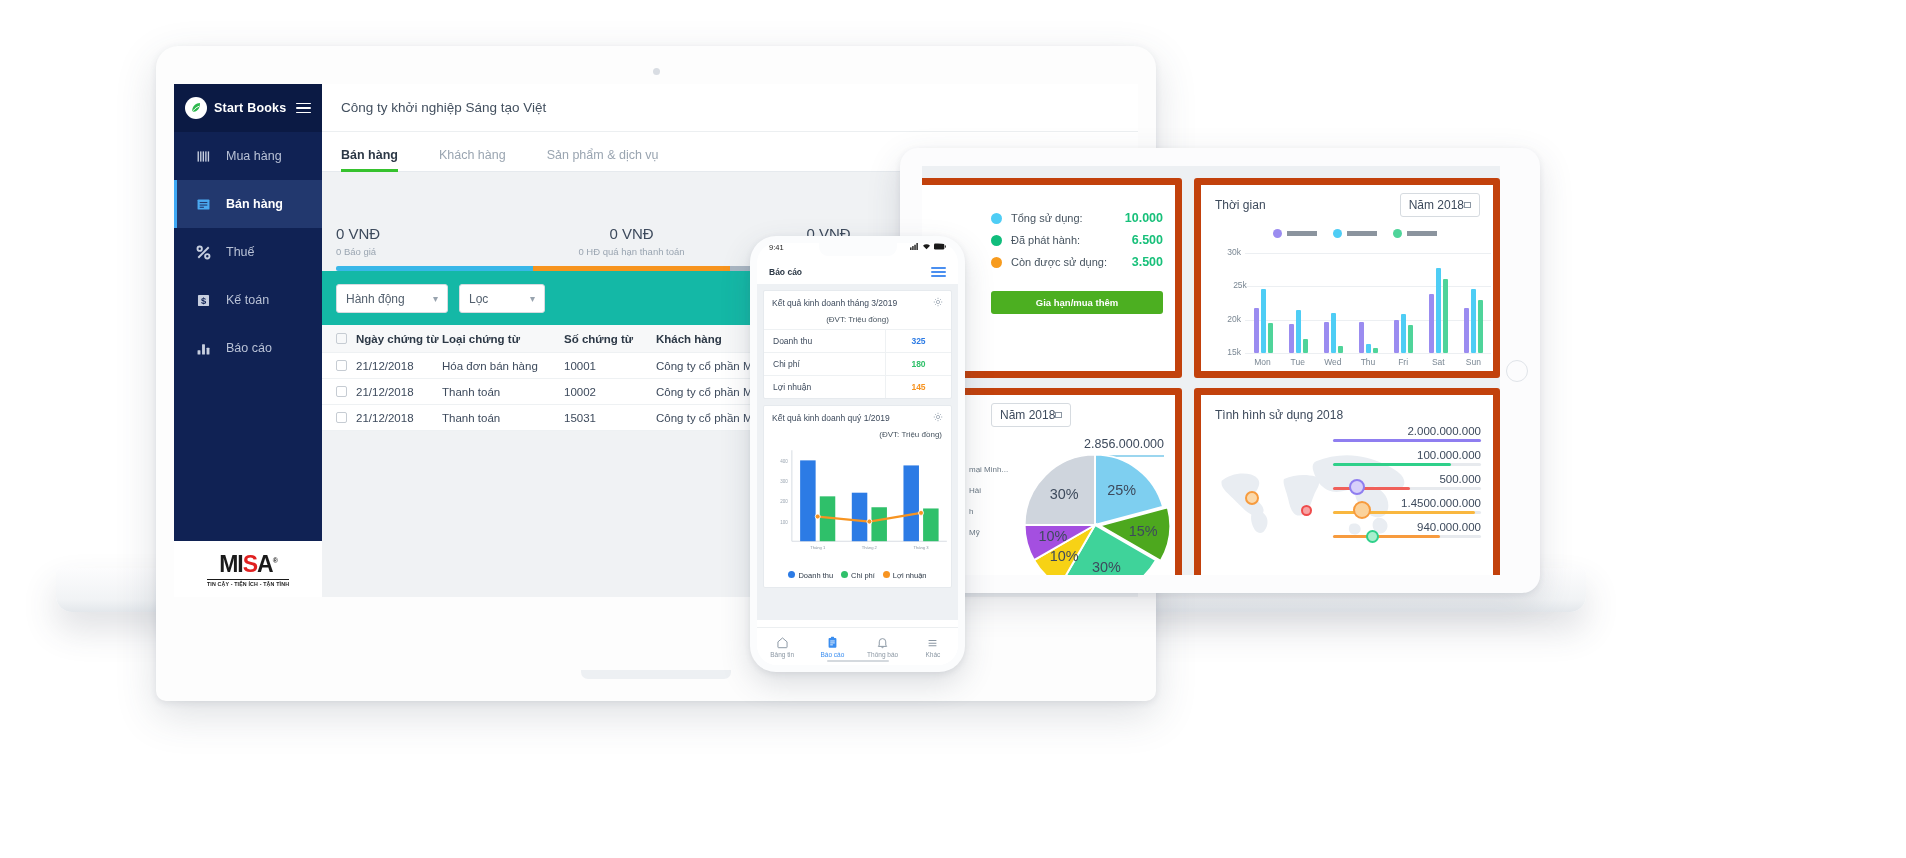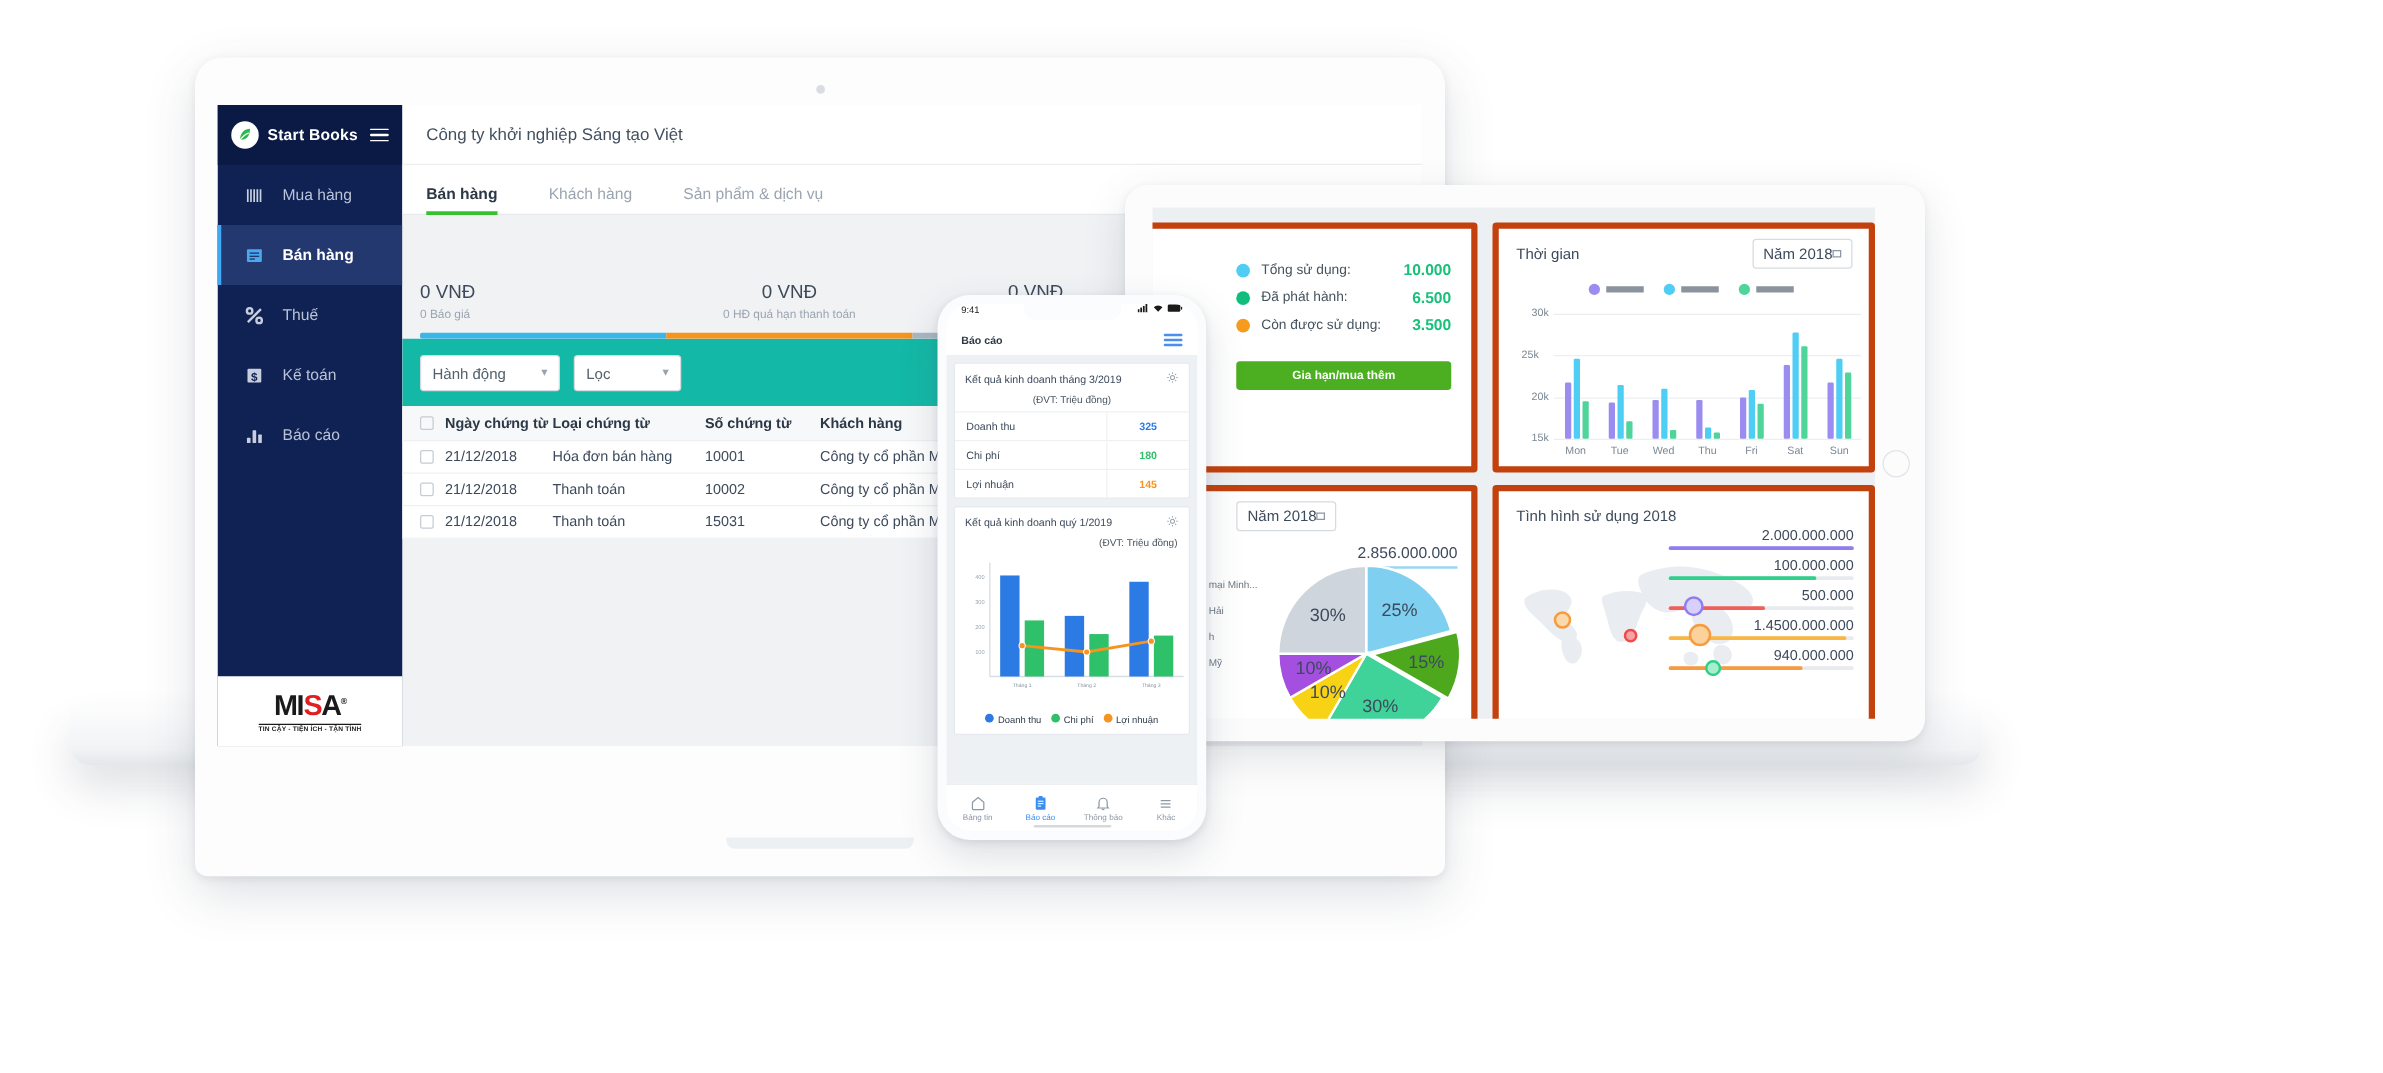--- a/index.html
+++ b/index.html
@@ -76,21 +76,21 @@
   .c0 { width:86px; } .c1 { width:122px; } .c2 { width:92px; } .c3 { width:220px; }
 
   
   #tablet { position:absolute; left:900px; top:148px; width:640px; height:445px; }
   .tb-body { position:absolute; inset:0; background:#fcfcfd; border-radius:18px;
     box-shadow:0 12px 34px rgba(60,70,90,.15), 0 2px 6px rgba(60,70,90,.09); }
   .tb-screen { position:absolute; left:22px; top:18px; right:40px; bottom:18px;
     background:#edf0f3; overflow:hidden; }
   .tb-home { position:absolute; right:12px; top:50%; margin-top:-11px; width:22px; height:22px;
     border:1.5px solid #e0e4e9; border-radius:50%; }
-  .card { position:absolute; background:#fff; border:5px solid #c2410c; border-radius:3px;text-decoration:underline; }
+  .card { position:absolute; background:#fff; border:7px solid #c2410c; border-radius:3px;text-decoration:underline; }
   .card-title { font-size:12px; color:#3d4a5c; }
   .yr-sel { border:1px solid #d6dbe0; border-radius:3px; background:#fff; font-size:12px;
     color:#3d4a5c; padding:4px 8px; display:flex; align-items:center; }
   .yr-sel .mini { width:7px; height:6px; border:1.2px solid #8c97a3; }
   .lg-row { display:flex; align-items:center; margin-bottom:8px; font-size:11px; color:#46535f; }
   .lg-dot { width:11px; height:11px; border-radius:50%; margin-right:9px; flex:0 0 auto; }
   .lg-val { margin-left:auto; font-weight:bold; font-size:12.5px; color:#18c07a; }
   .buy-btn { background:#4caf21; color:#fff; font-size:9.5px; font-weight:bold; text-align:center;
     border-radius:3px; padding:6px 0; }
   .axlab { position:absolute; font-size:8.5px; color:#7a8793; }
@@ -403,21 +403,21 @@
             <div class="bargrp" style="left: 219.429px;">
               <div class="bar" style="height: 45.3333px; background: rgb(155, 140, 240);"></div>
               <div class="bar" style="height: 64px; background: rgb(78, 205, 245);"></div>
               <div class="bar" style="height: 53.3333px; background: rgb(79, 212, 154);"></div>
             </div>
           </div>
         <div id="time-yaxis"></div>
         <div id="time-xaxis"></div>
       <div class="axlab" style="position: absolute; left: 14px; top: 162px; width: 26px; text-align: right;">15k</div>
           <div class="axlab" style="position: absolute; left: 14px; top: 128.667px; width: 26px; text-align: right;">20k</div>
-          <div class="axlab" style="position: absolute; left: 6px; top: 95.3333px; width: 26px; text-align: right;">25k</div>
+          <div class="axlab" style="position: absolute; left: 26px; top: 95.3333px; width: 26px; text-align: center;">25k</div>
           <div class="axlab" style="position: absolute; left: 14px; top: 62px; width: 26px; text-align: right;">30k</div>
           <div class="axlab" style="position: absolute; left: 49.5714px; top: 172px; width: 24px; text-align: center;">Mon</div>
           <div class="axlab" style="position: absolute; left: 84.7143px; top: 172px; width: 24px; text-align: center;">Tue</div>
           <div class="axlab" style="position: absolute; left: 119.857px; top: 172px; width: 24px; text-align: center;">Wed</div>
           <div class="axlab" style="position: absolute; left: 155px; top: 172px; width: 24px; text-align: center;">Thu</div>
           <div class="axlab" style="position: absolute; left: 190.143px; top: 172px; width: 24px; text-align: center;">Fri</div>
           <div class="axlab" style="position: absolute; left: 225.286px; top: 172px; width: 24px; text-align: center;">Sat</div>
           <div class="axlab" style="position: absolute; left: 260.429px; top: 172px; width: 24px; text-align: center;">Sun</div>
         </div>
 
@@ -532,21 +532,21 @@
 
       <div class="ph-nav">
         <span>Báo cáo</span>
         <span class="ph-burger">
             <span></span>
             <span></span>
             <span></span>
           </span>
       </div>
 
-      <div class="ph-body-bg" style="height:388px">
+      <div class="ph-body-bg" style="height:336px">
 
         <div class="ph-card">
           <div class="ph-ch">
             <span>Kết quả kinh doanh tháng 3/2019</span>
             <span style="margin-left:auto">
               <svg width="10" height="10" viewBox="0 0 16 16" fill="none" stroke="#9aa5b1" stroke-width="1.3">
                   <circle cx="8" cy="8" r="2.6"></circle>
                   <path d="M8 1.2v2M8 12.8v2M1.2 8h2M12.8 8h2M3.3 3.3l1.4 1.4M11.3 11.3l1.4 1.4M12.7 3.3l-1.4 1.4M4.7 11.3l-1.4 1.4"></path>
                 </svg>
             </span>

